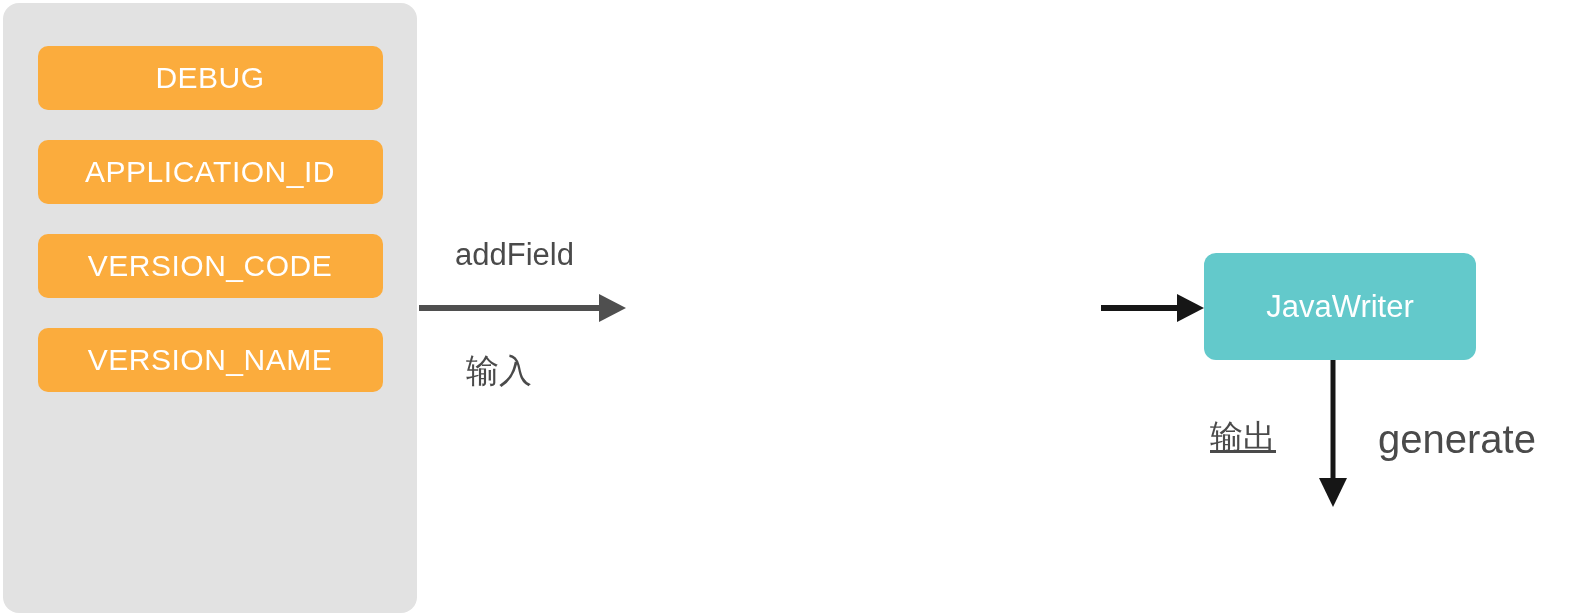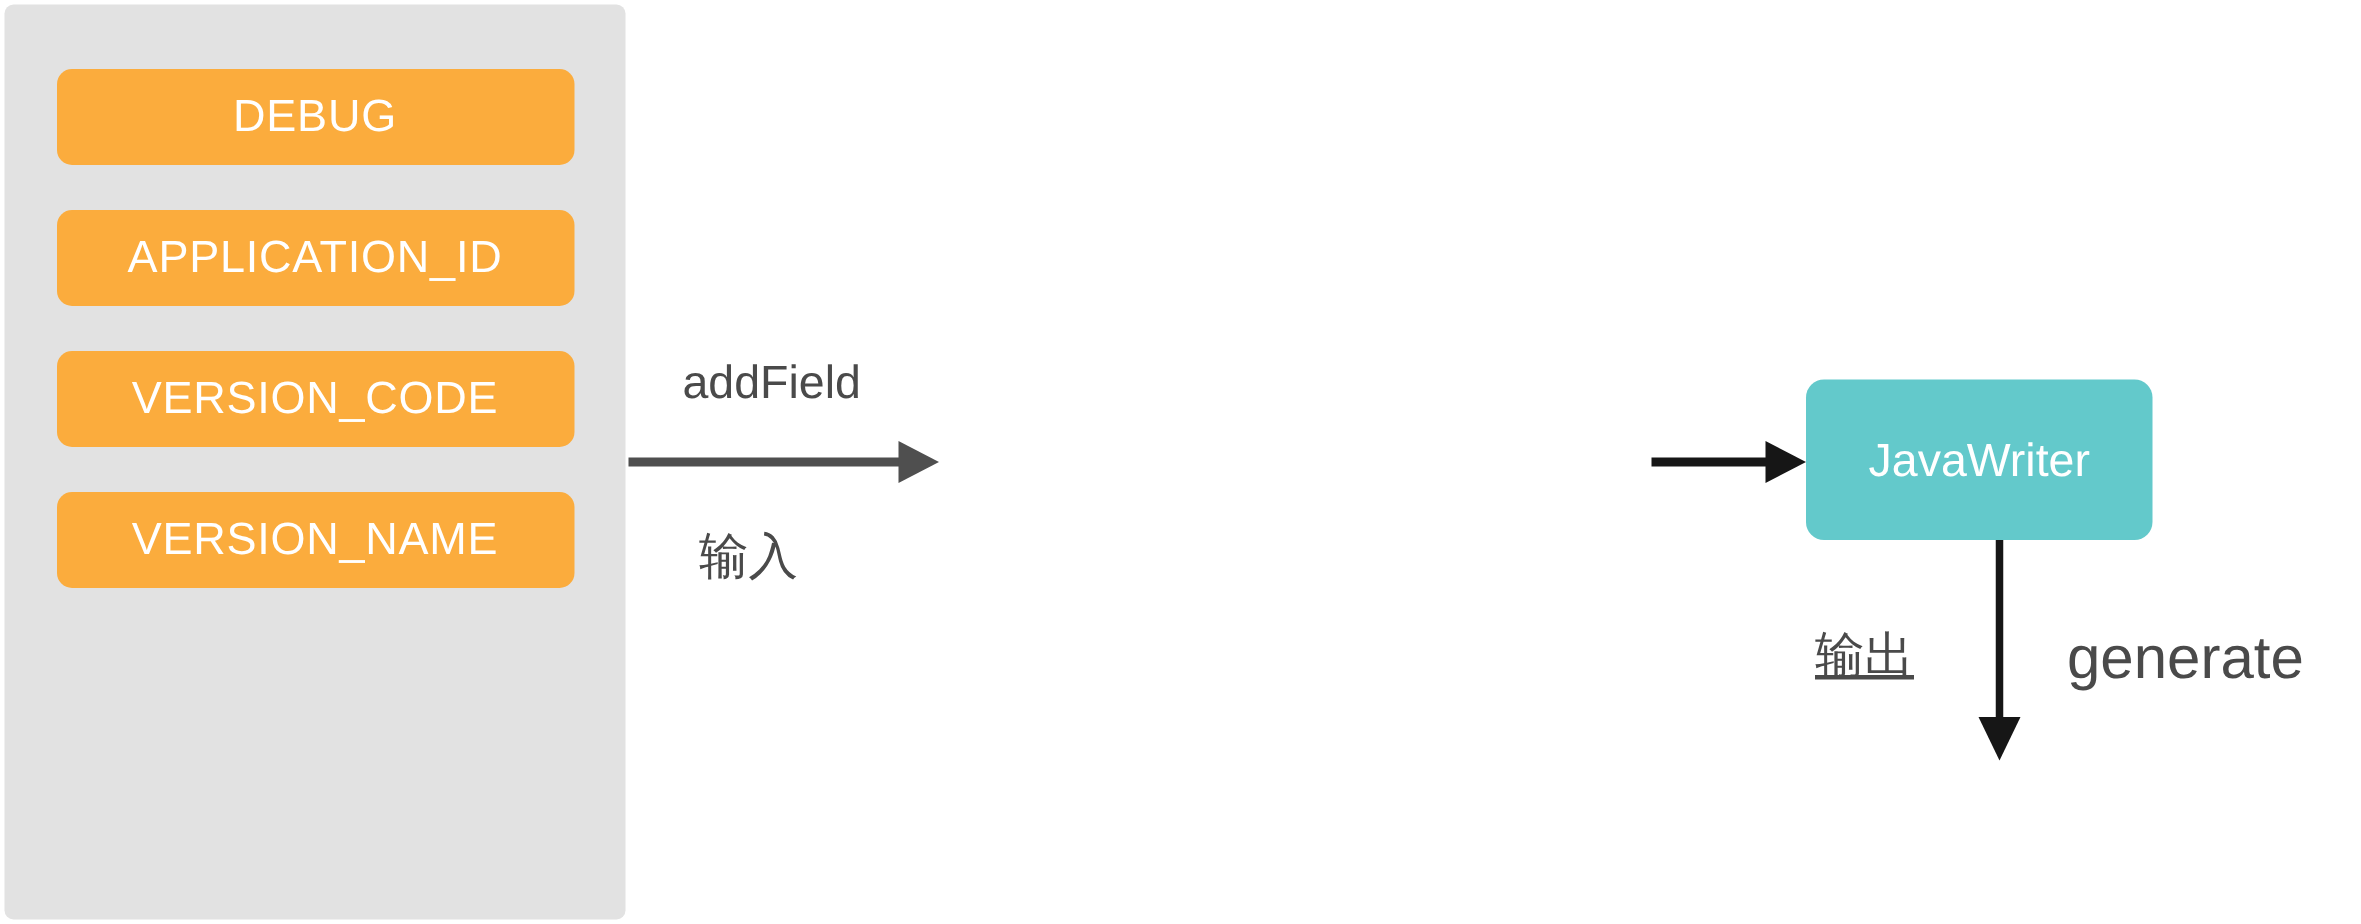--- a/index.html
+++ b/index.html
@@ -13,21 +13,21 @@
     background: #ffffff;
     overflow: hidden;
   }
 
   
   .fields-panel {
     position: absolute;
     left: 3px; top: 3px;
     width: 414px; height: 610px;
     background: #E2E2E2;
-    border-radius: 6px;
+    border-radius: 16px;
     display: flex;
     flex-direction: column;
     align-items: center;
     padding-top: 43px;
     gap: 30px;
   }
 
   .field-item {
     width: 345px;
     height: 64px;
@@ -48,21 +48,21 @@
     position: absolute;
     display: flex;
     align-items: center;
     justify-content: center;
     color: #ffffff;
     font-size: 31px;
     border-radius: 12px;
     white-space: nowrap;
   }
   .node-generator { left: 626px; top: 253px; width: 474px; height: 107px; background: #63C9CB; }
-  .node-javawriter { left: 1204px; top: 253px; width: 231px; height: 107px; background: #63C9CB; }
+  .node-javawriter { left: 1204px; top: 253px; width: 272px; height: 107px; background: #63C9CB; }
   .node-output { left: 1096px; top: 508px; width: 472px; height: 105px; background: #2BD987; }
 
   
   .edge-label {
     position: absolute;
     color: #4A4A4A;
     white-space: nowrap;
   }
   .label-addfield { left: 455px; top: 237px; font-size: 31px; }
   .label-input    { left: 466px; top: 349px; font-size: 33px; }

